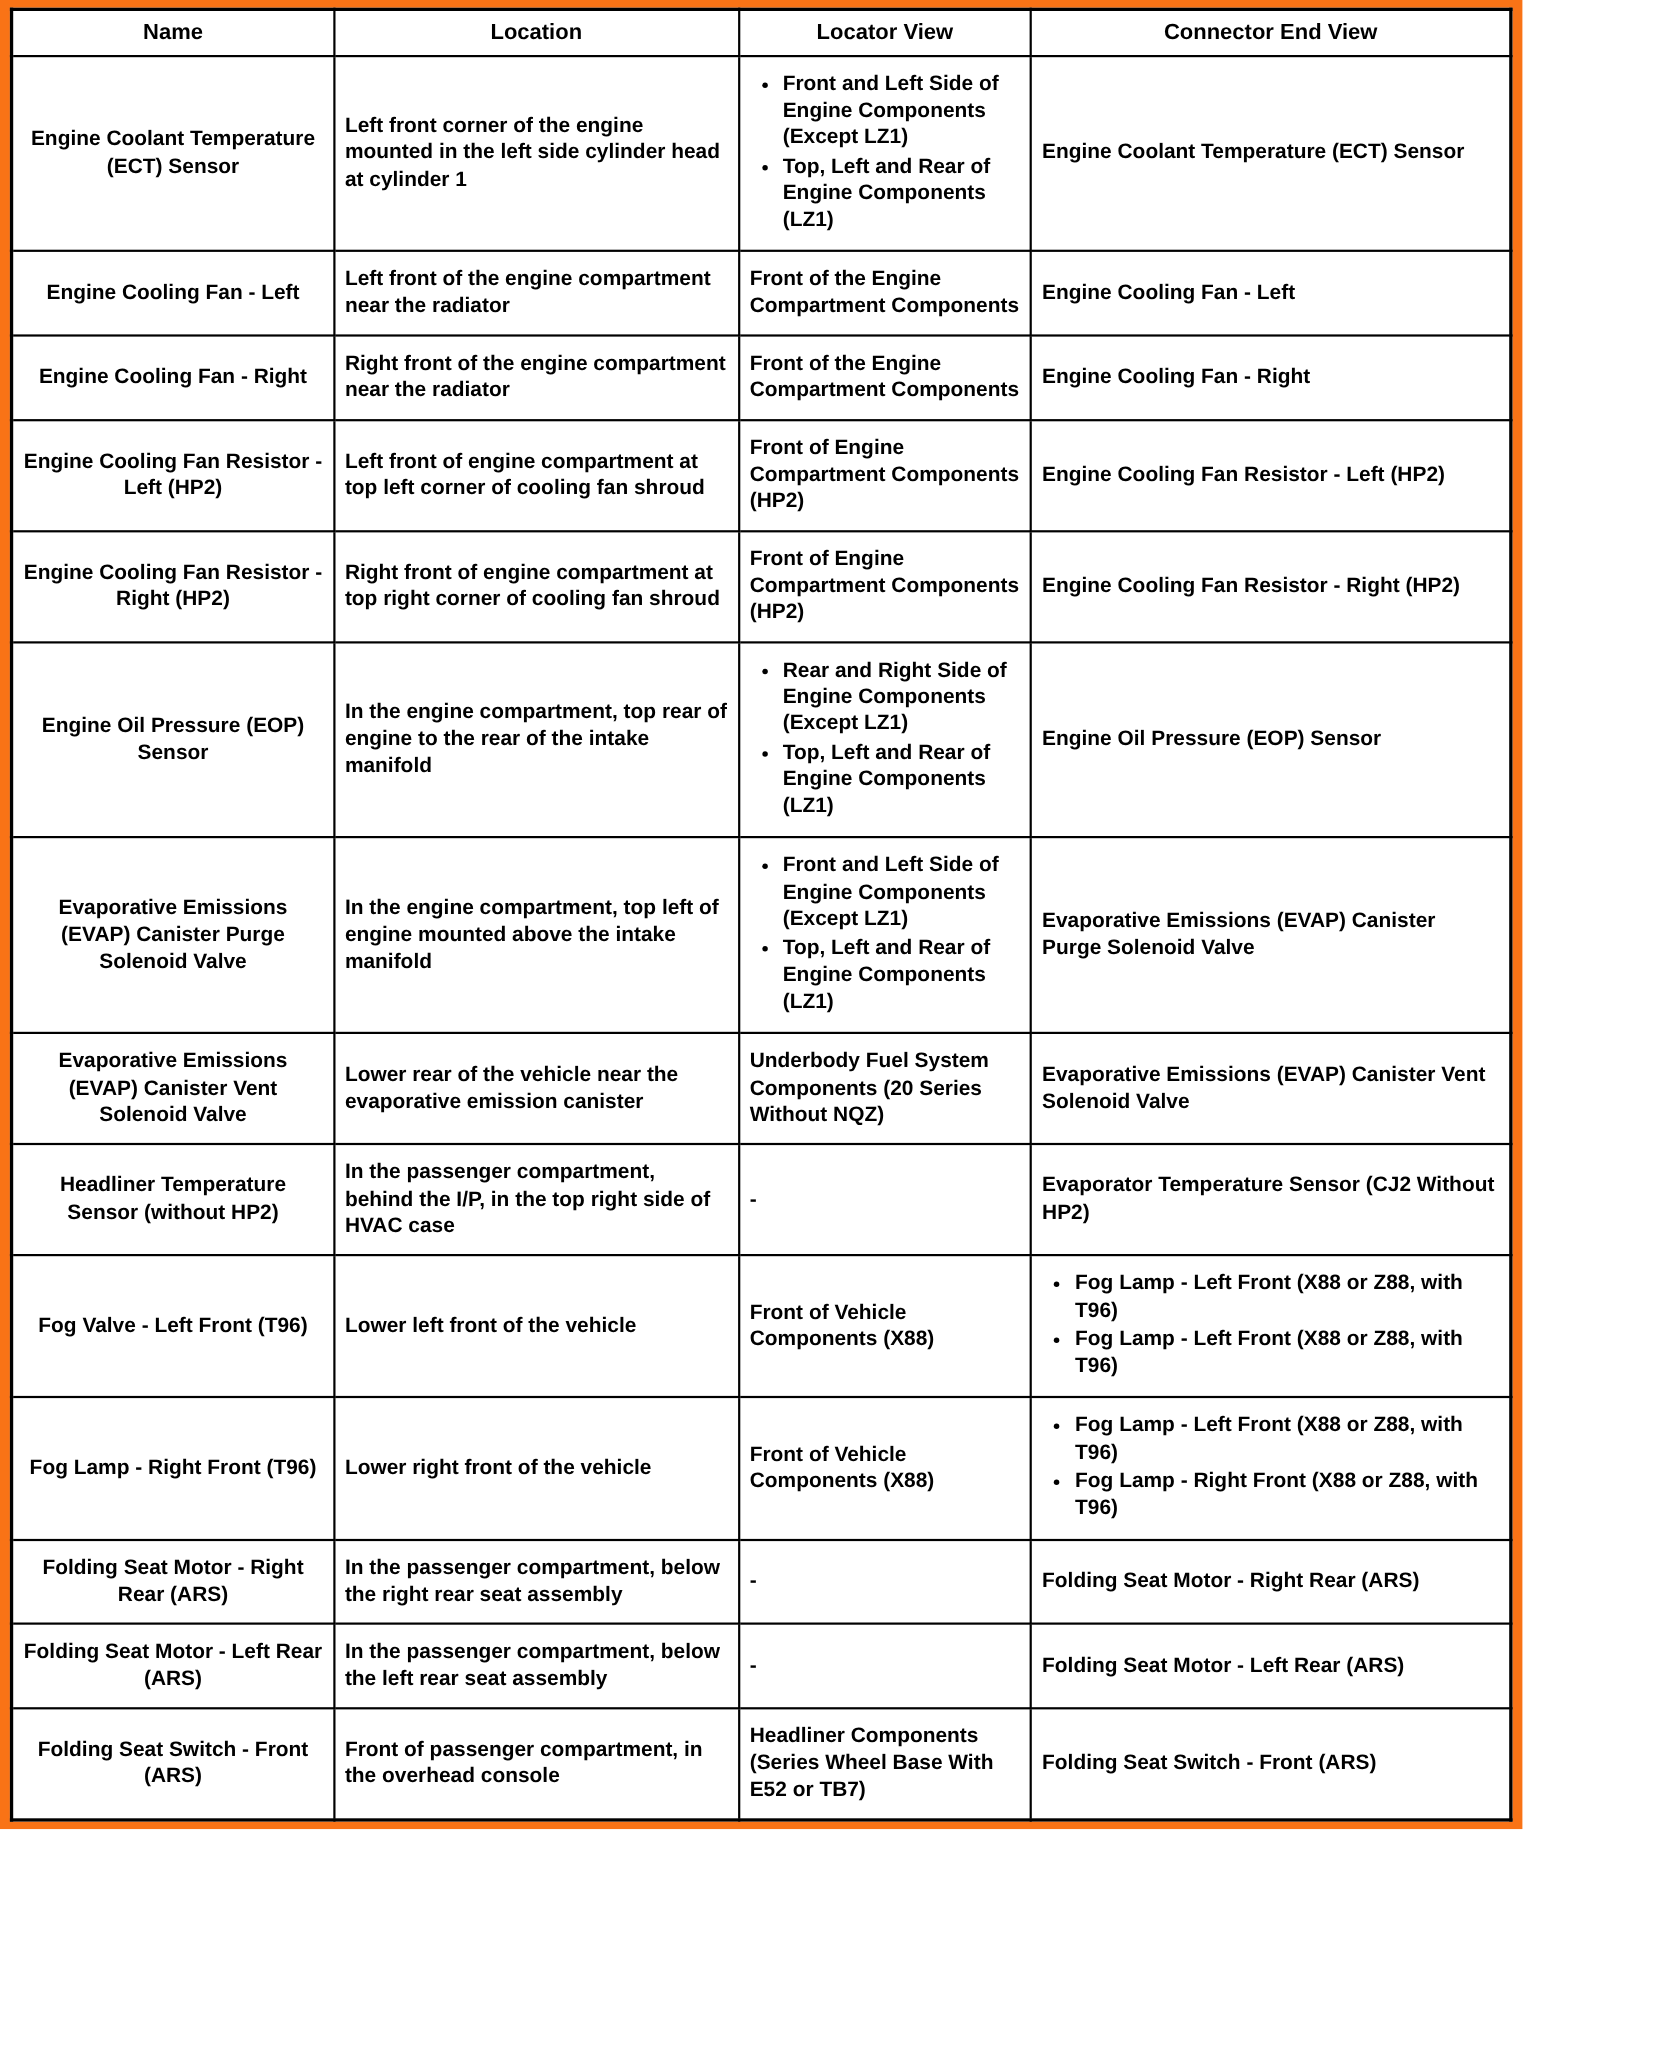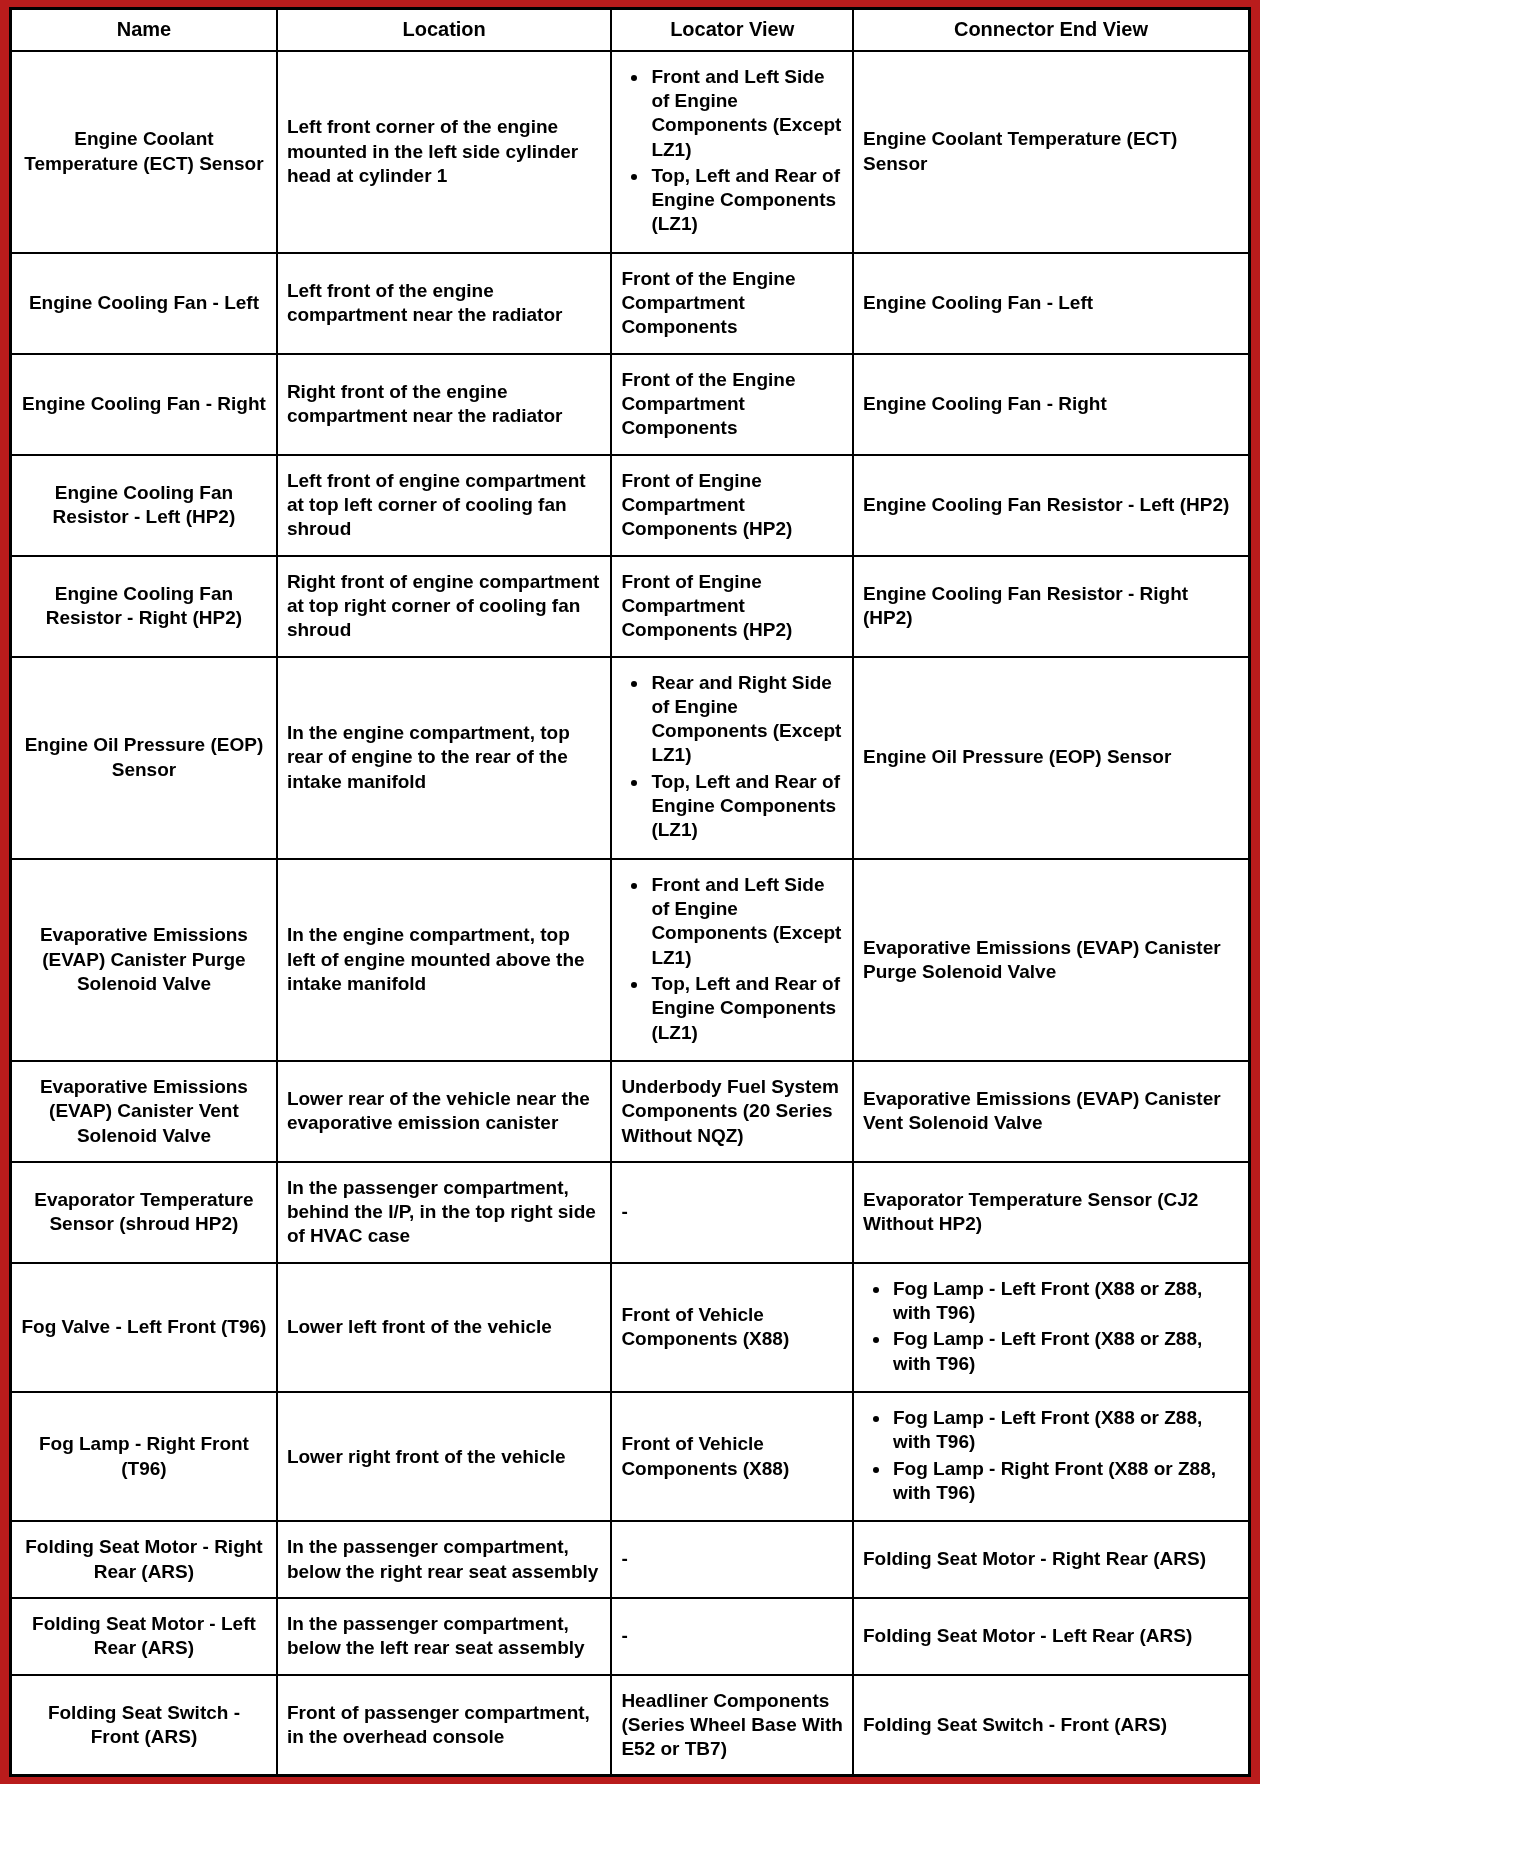--- a/index.html
+++ b/index.html
@@ -3,24 +3,24 @@
 <meta charset="utf-8">
 <style>
   html, body {
     margin: 0;
     padding: 0;
     background: #ffffff;
     color: #000000;
     font-family: "Liberation Sans", "DejaVu Sans", sans-serif;
   }
   .page {
-    width: 1260px;
+    width: 1384px;
     box-sizing: border-box;
     padding: 7px 9px;
-    background: #b91c1c;
+    background: #f97316;
   }
   table.locator-table {
     width: 100%;
     border-collapse: collapse;
     table-layout: fixed;
     border: 3px solid #000000;
     background: #ffffff;
   }
   col.c-name { width: 21.5%; }
   col.c-location { width: 27%; }
@@ -134,21 +134,21 @@
           </td>
           <td>Evaporative Emissions (EVAP) Canister Purge Solenoid Valve</td>
         </tr>
         <tr>
           <td class="name-cell">Evaporative Emissions (EVAP) Canister Vent Solenoid Valve</td>
           <td>Lower rear of the vehicle near the evaporative emission canister</td>
           <td>Underbody Fuel System Components (20 Series Without NQZ)</td>
           <td>Evaporative Emissions (EVAP) Canister Vent Solenoid Valve</td>
         </tr>
         <tr>
-          <td class="name-cell">Evaporator Temperature Sensor (shroud HP2)</td>
+          <td class="name-cell">Headliner Temperature Sensor (without HP2)</td>
           <td>In the passenger compartment, behind the I/P, in the top right side of HVAC case</td>
           <td>-</td>
           <td>Evaporator Temperature Sensor (CJ2 Without HP2)</td>
         </tr>
         <tr>
           <td class="name-cell">Fog Valve - Left Front (T96)</td>
           <td>Lower left front of the vehicle</td>
           <td>Front of Vehicle Components (X88)</td>
           <td>
             <ul class="bullets">

